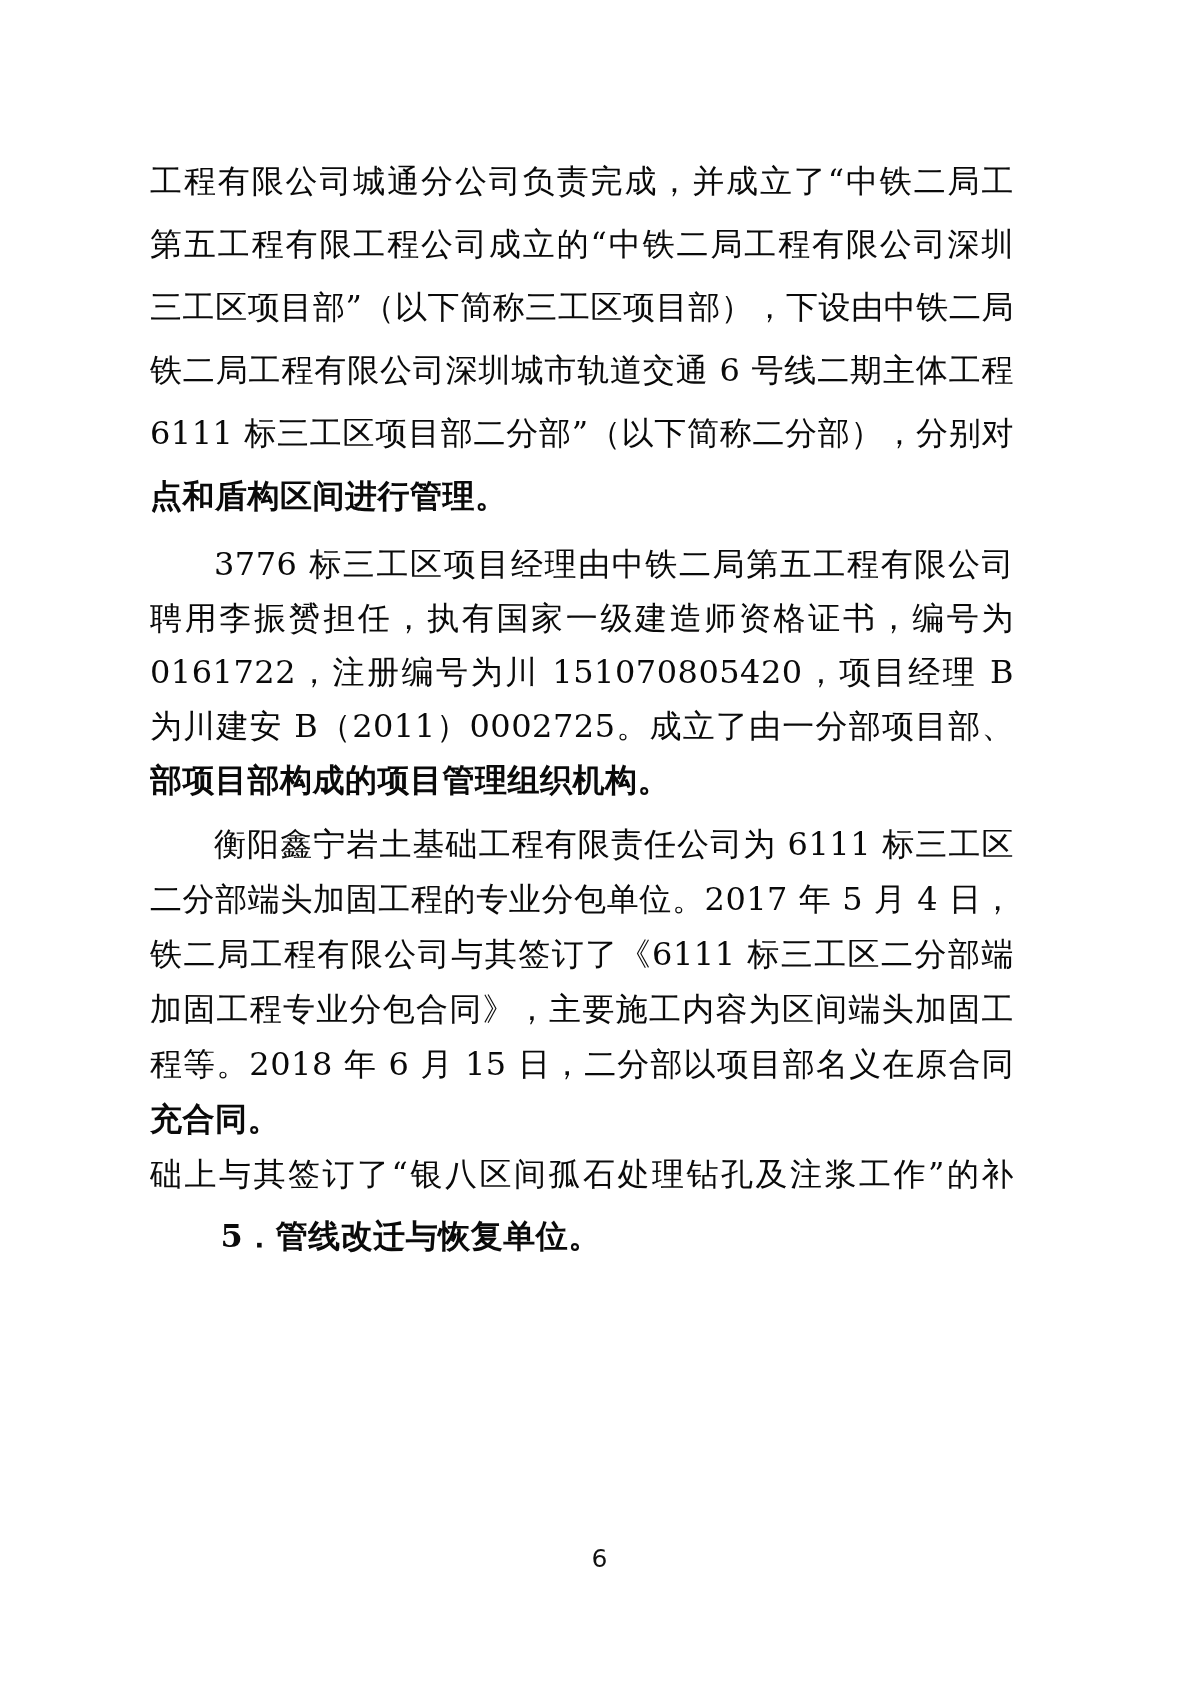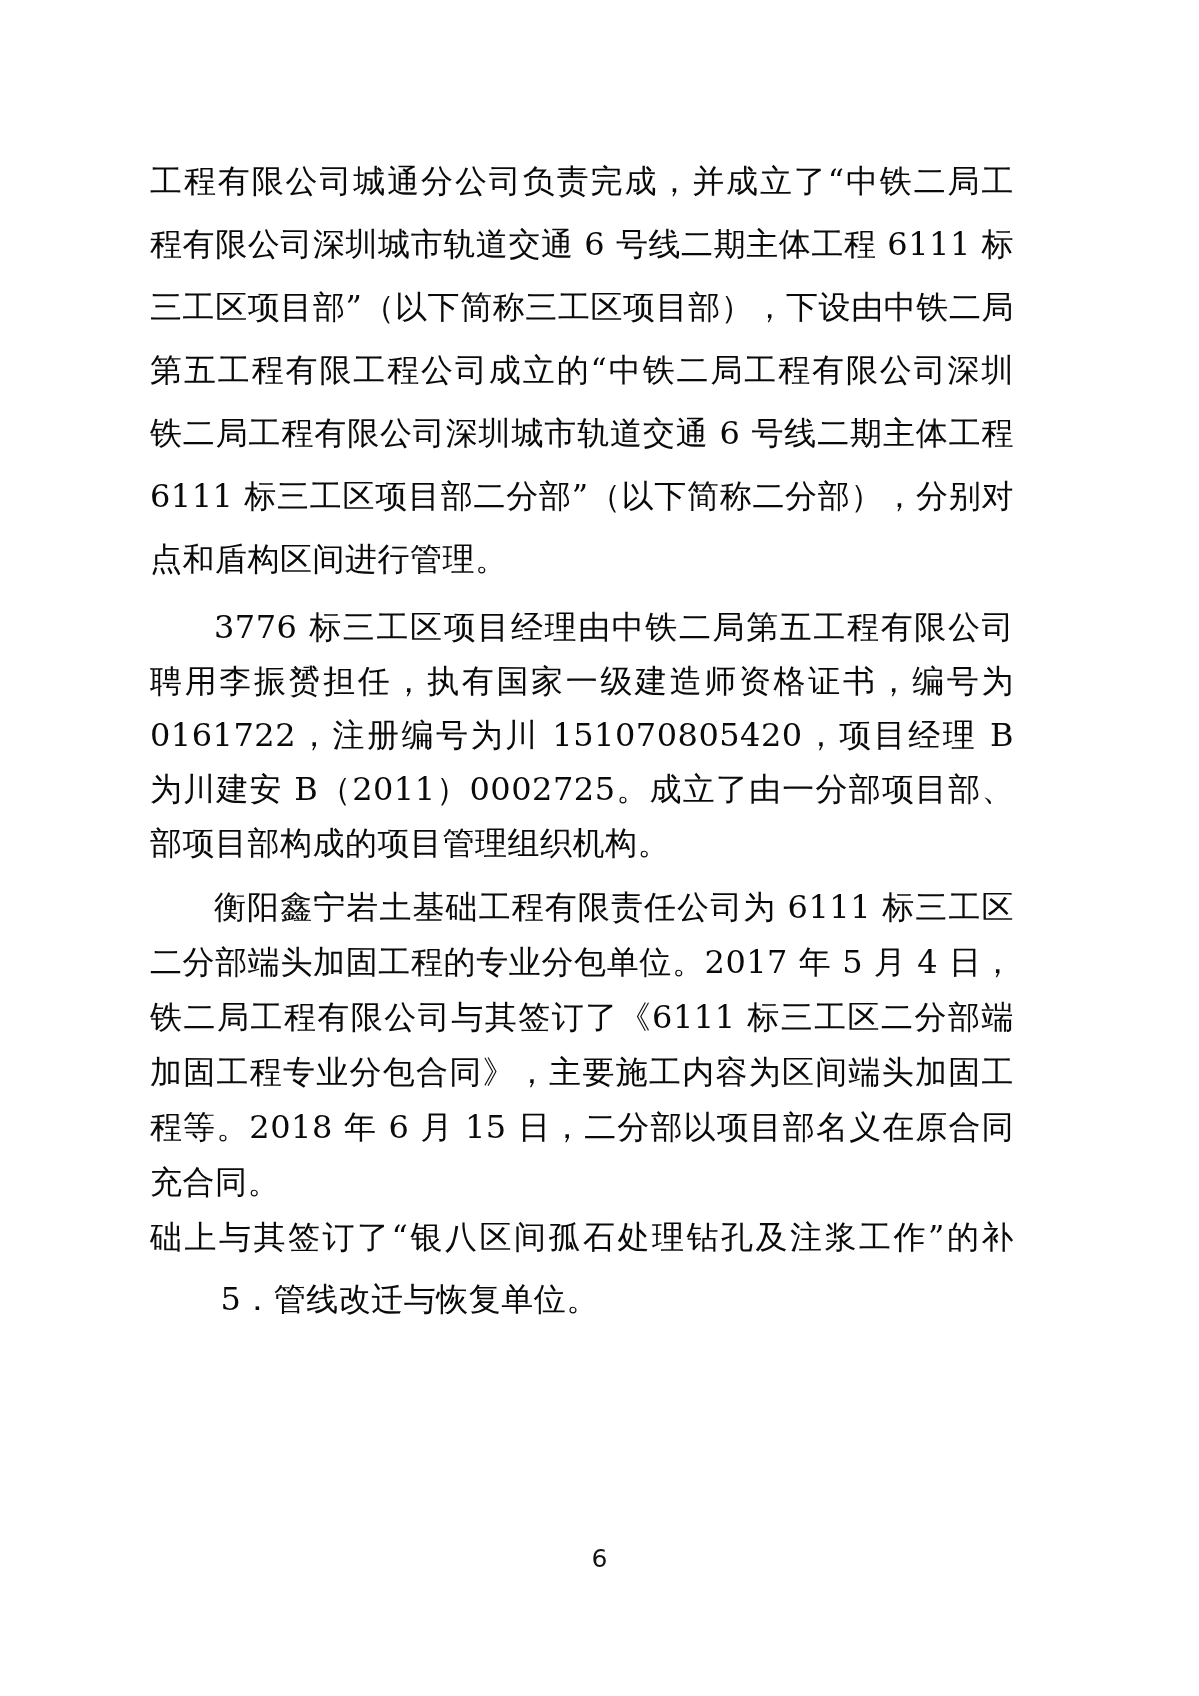--- a/index.html
+++ b/index.html
@@ -26,20 +26,21 @@
   .line {
     font-size: 32px;
     overflow: hidden;
     text-align: justify;
     text-align-last: justify;
     letter-spacing: 0.5px;
   }
   .line.last {
     text-align: center;
     text-align-last: left;
+    font-weight: bold;
   }
   .line.ind { text-indent: 2em; }
   .para-4 .line.ind { text-indent: 2.2em; }
 
   
   .para-0 .line { height: 63px; line-height: 63px; }
   .para-0 { margin-bottom: 9px; }
   
   .para-1 .line { height: 54px; line-height: 54px; }
   .para-1 { margin-bottom: 10px; }
@@ -66,23 +67,22 @@
     color: #111111;
   }
 </style>
 </head>
 <body>
 
 <div class="page">
   <div class="text-block" id="paragraphs">
       <div class="para para-0">
         <div class="line">工程有限公司城通分公司负责完成，并成立了“中铁二局工</div>
-        <div class="line">程有限公司深圳城市轨道交通 6 号线二期主体工程 6111 标</div>
+        <div class="line">第五工程有限工程公司成立的“中铁二局工程有限公司深圳</div>
         <div class="line">三工区项目部”（以下简称三工区项目部），下设由中铁二局</div>
-        <div class="line">第五工程有限工程公司成立的“中铁二局工程有限公司深圳</div>
         <div class="line">铁二局工程有限公司深圳城市轨道交通 6 号线二期主体工程</div>
         <div class="line">6111 标三工区项目部二分部”（以下简称二分部），分别对站</div>
         <div class="line last">点和盾构区间进行管理。</div>
       </div>
       <div class="para para-1">
         <div class="line ind">3776 标三工区项目经理由中铁二局第五工程有限公司</div>
         <div class="line">聘用李振赟担任，执有国家一级建造师资格证书，编号为</div>
         <div class="line">0161722，注册编号为川 151070805420，项目经理 B 证编号</div>
         <div class="line">为川建安 B（2011）0002725。成立了由一分部项目部、二分</div>
         <div class="line last">部项目部构成的项目管理组织机构。</div>

